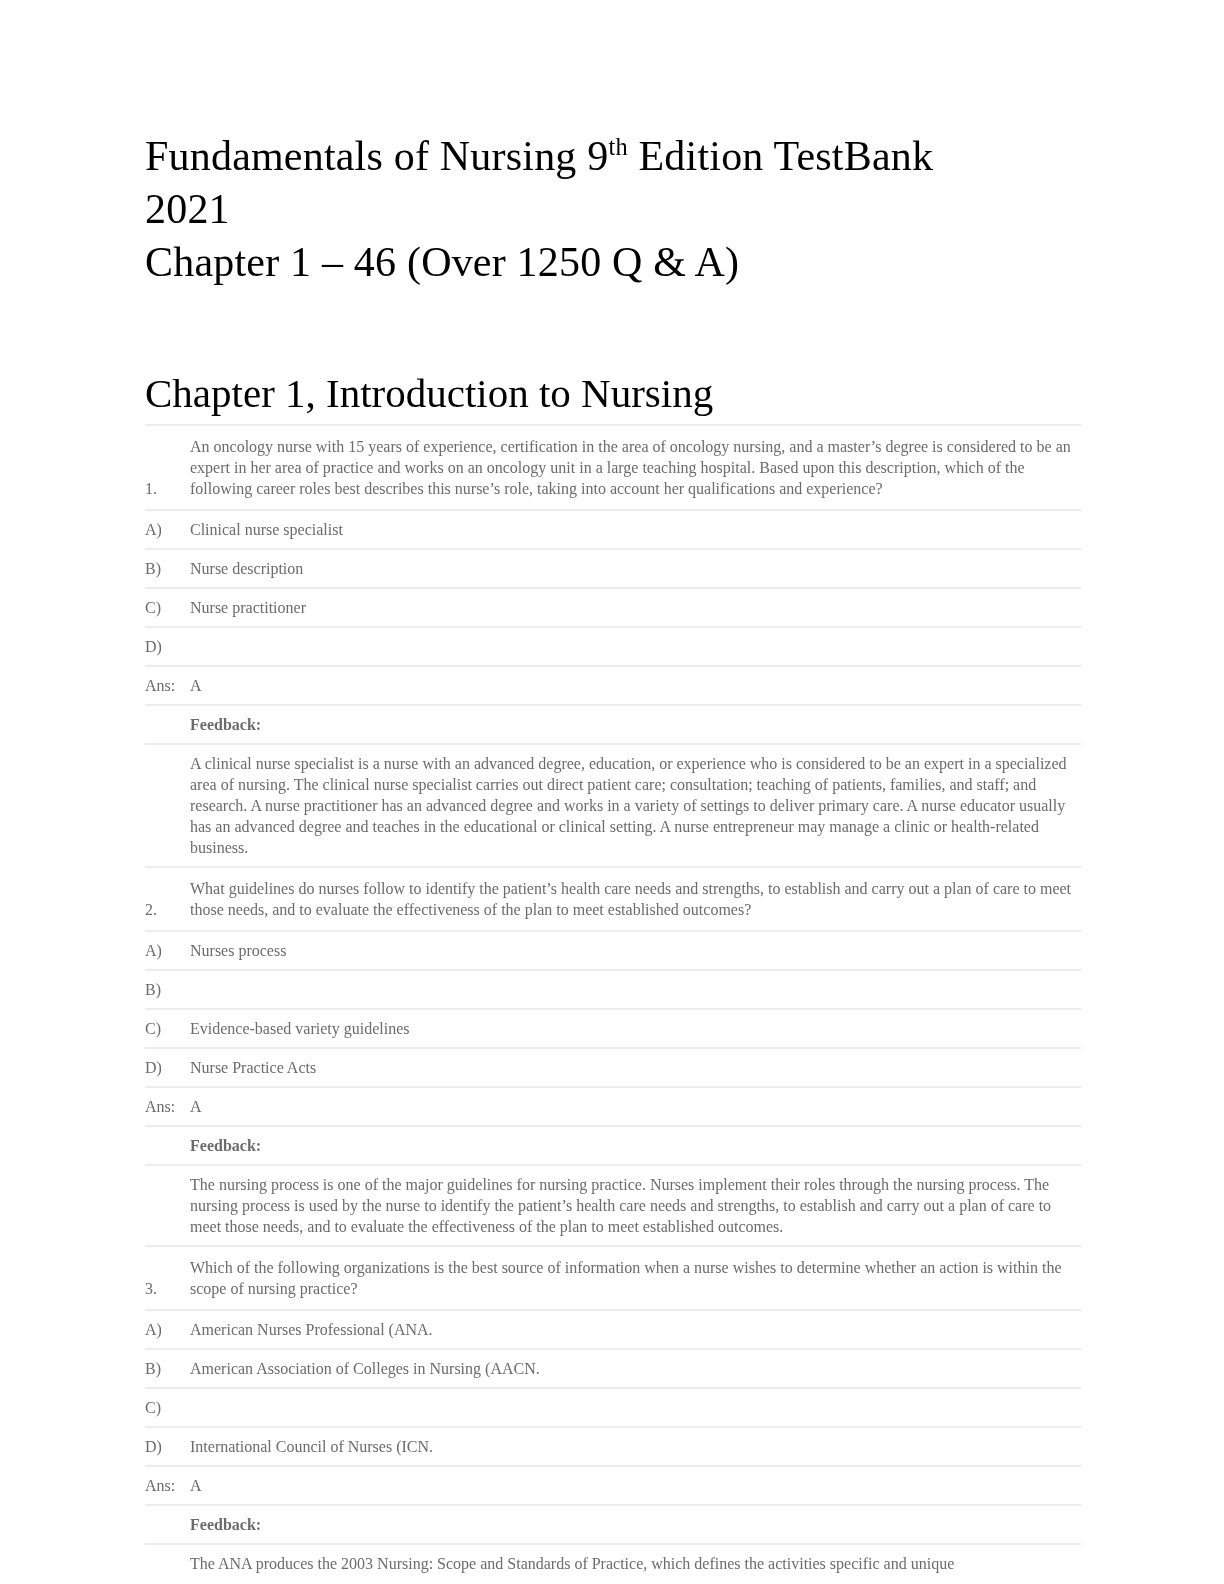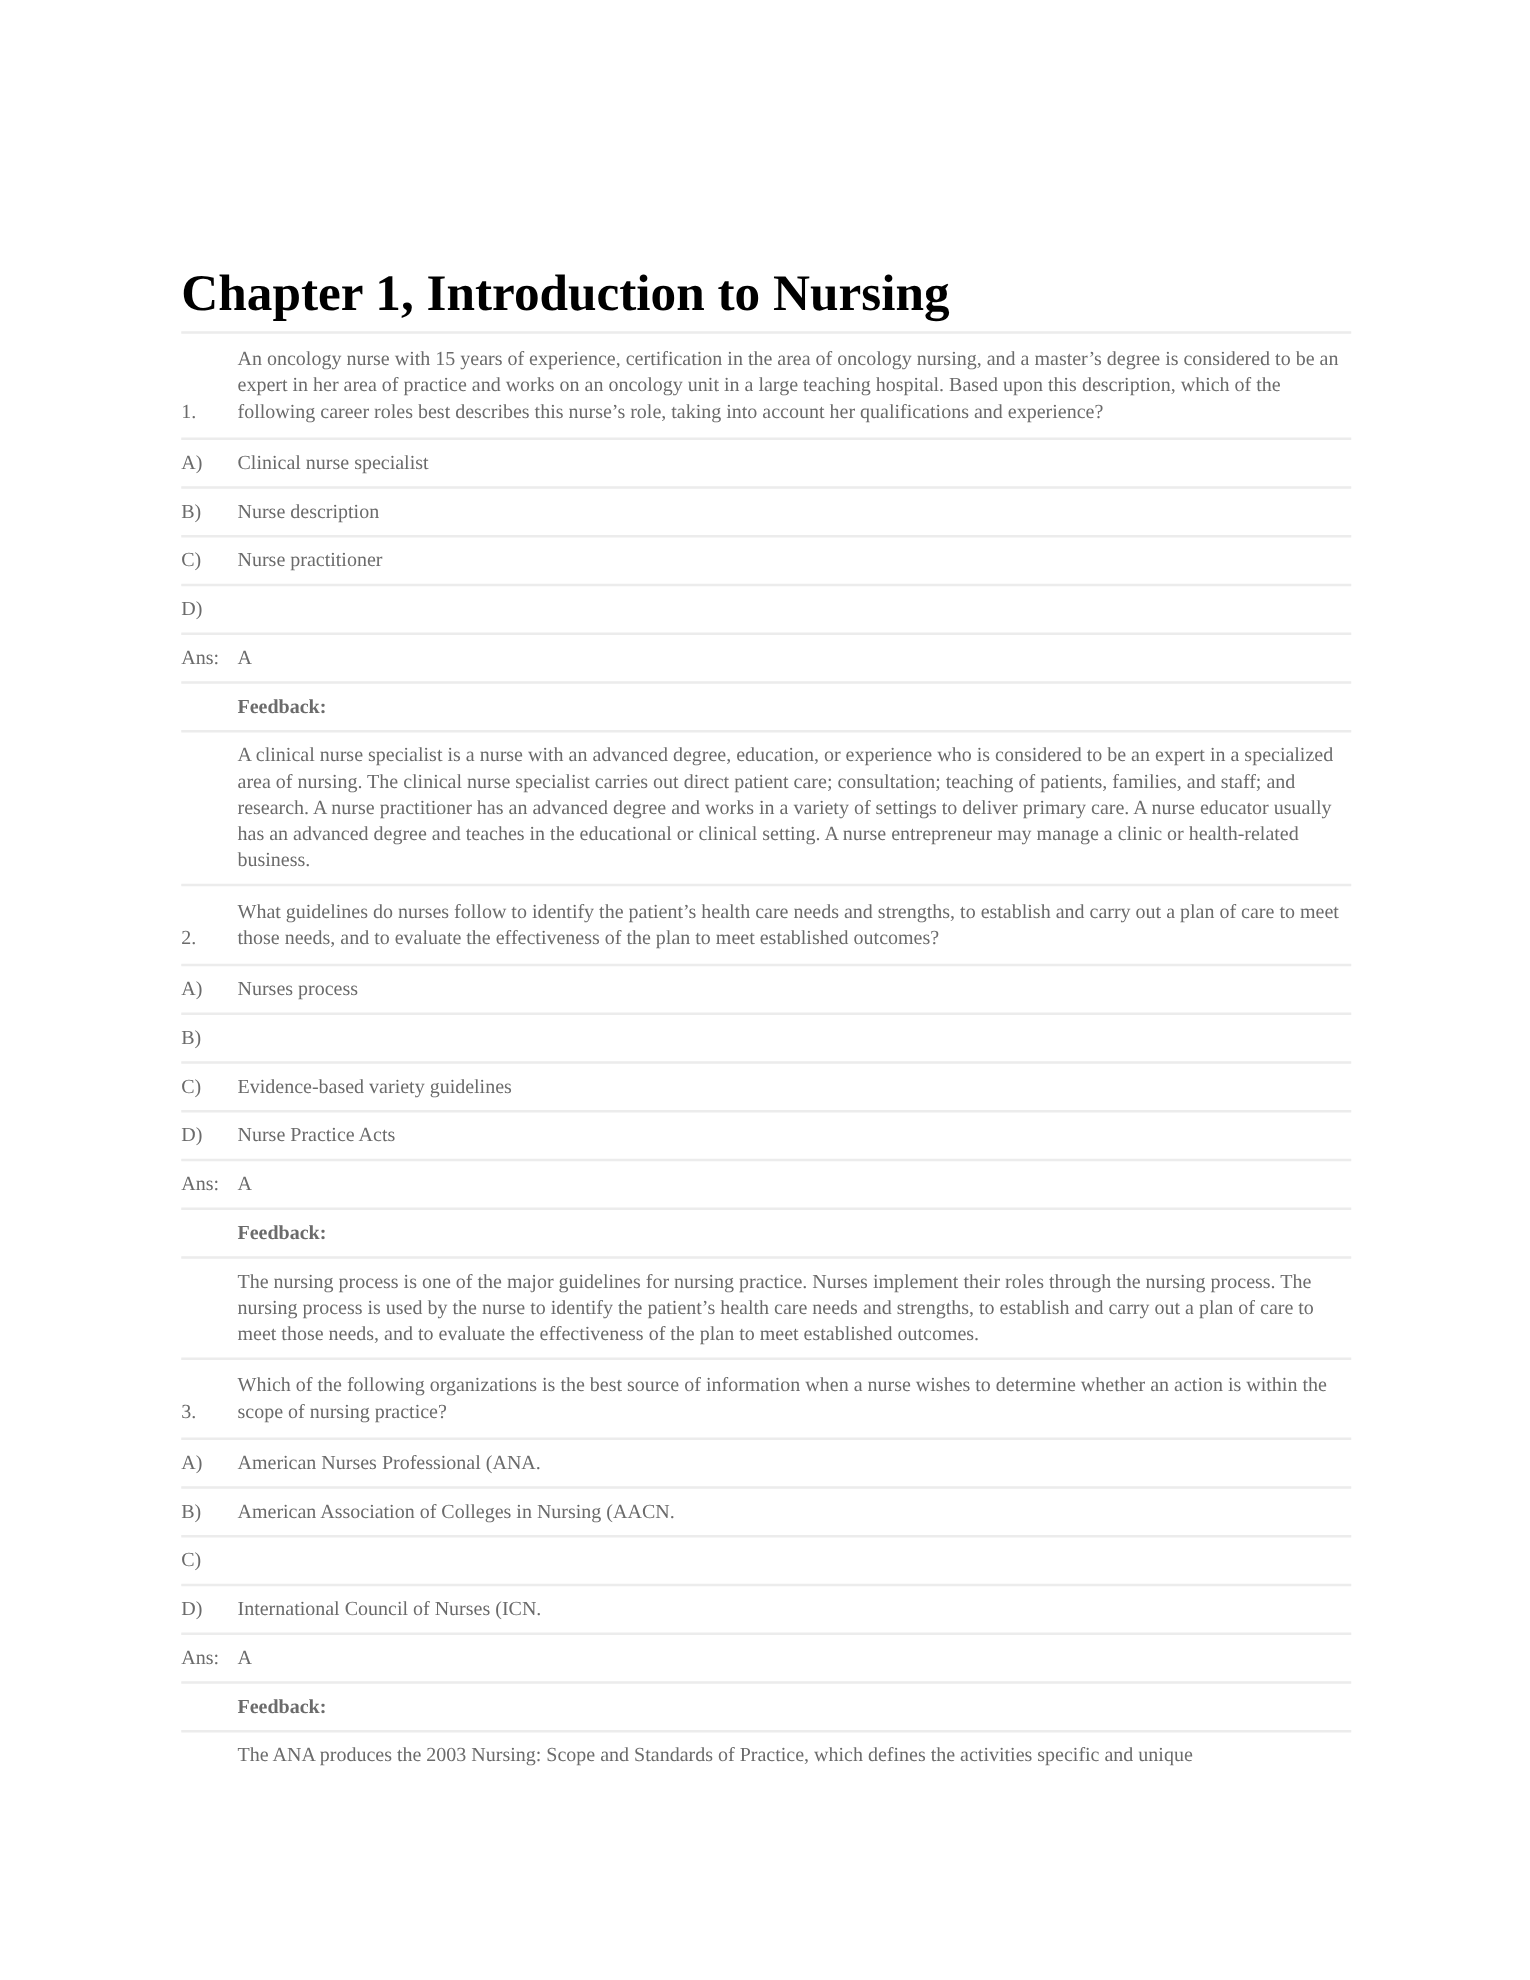--- a/index.html
+++ b/index.html
@@ -29,21 +29,21 @@
   }
   h1.doc-title sup {
     font-size: 58%;
     line-height: 0;
     vertical-align: super;
   }
   h2.chapter-title {
     margin: 82px 0 8px 0;
     font-size: 41px;
     line-height: 45px;
-    font-weight: bold;
+    font-weight: normal;
     color: #000000;
   }
   .qa-table {
     width: 936px;
     border-top: 2px solid #ececec;
     color: #6b6b6b;
     font-size: 16px;
     line-height: 21px;
   }
   .row {
@@ -71,20 +71,24 @@
     font-weight: bold;
   }
   .italic {
   }
 </style>
 </head>
 <body>
 
 <div class="doc">
 
+  <h1 class="doc-title">
+    <div><span>Fundamentals of Nursing 9</span><sup>th</sup><span> Edition TestBank 2021</span></div>
+    <div>Chapter 1 – 46 (Over 1250 Q &amp; A)</div>
+  </h1>
 
   <h2 class="chapter-title">Chapter 1, Introduction to Nursing</h2>
 
   <div class="qa-table">
 
     <div class="row tall">
       <div class="cell-label">1.</div>
       <div class="cell-content">An oncology nurse with 15 years of experience, certification in the area of oncology nursing, and a master’s degree is considered to be an expert in her area of practice and works on an oncology unit in a large teaching hospital. Based upon this description, which of the following career roles best describes this nurse’s role, taking into account her qualifications and experience?</div>
     </div>
     <div class="row">

